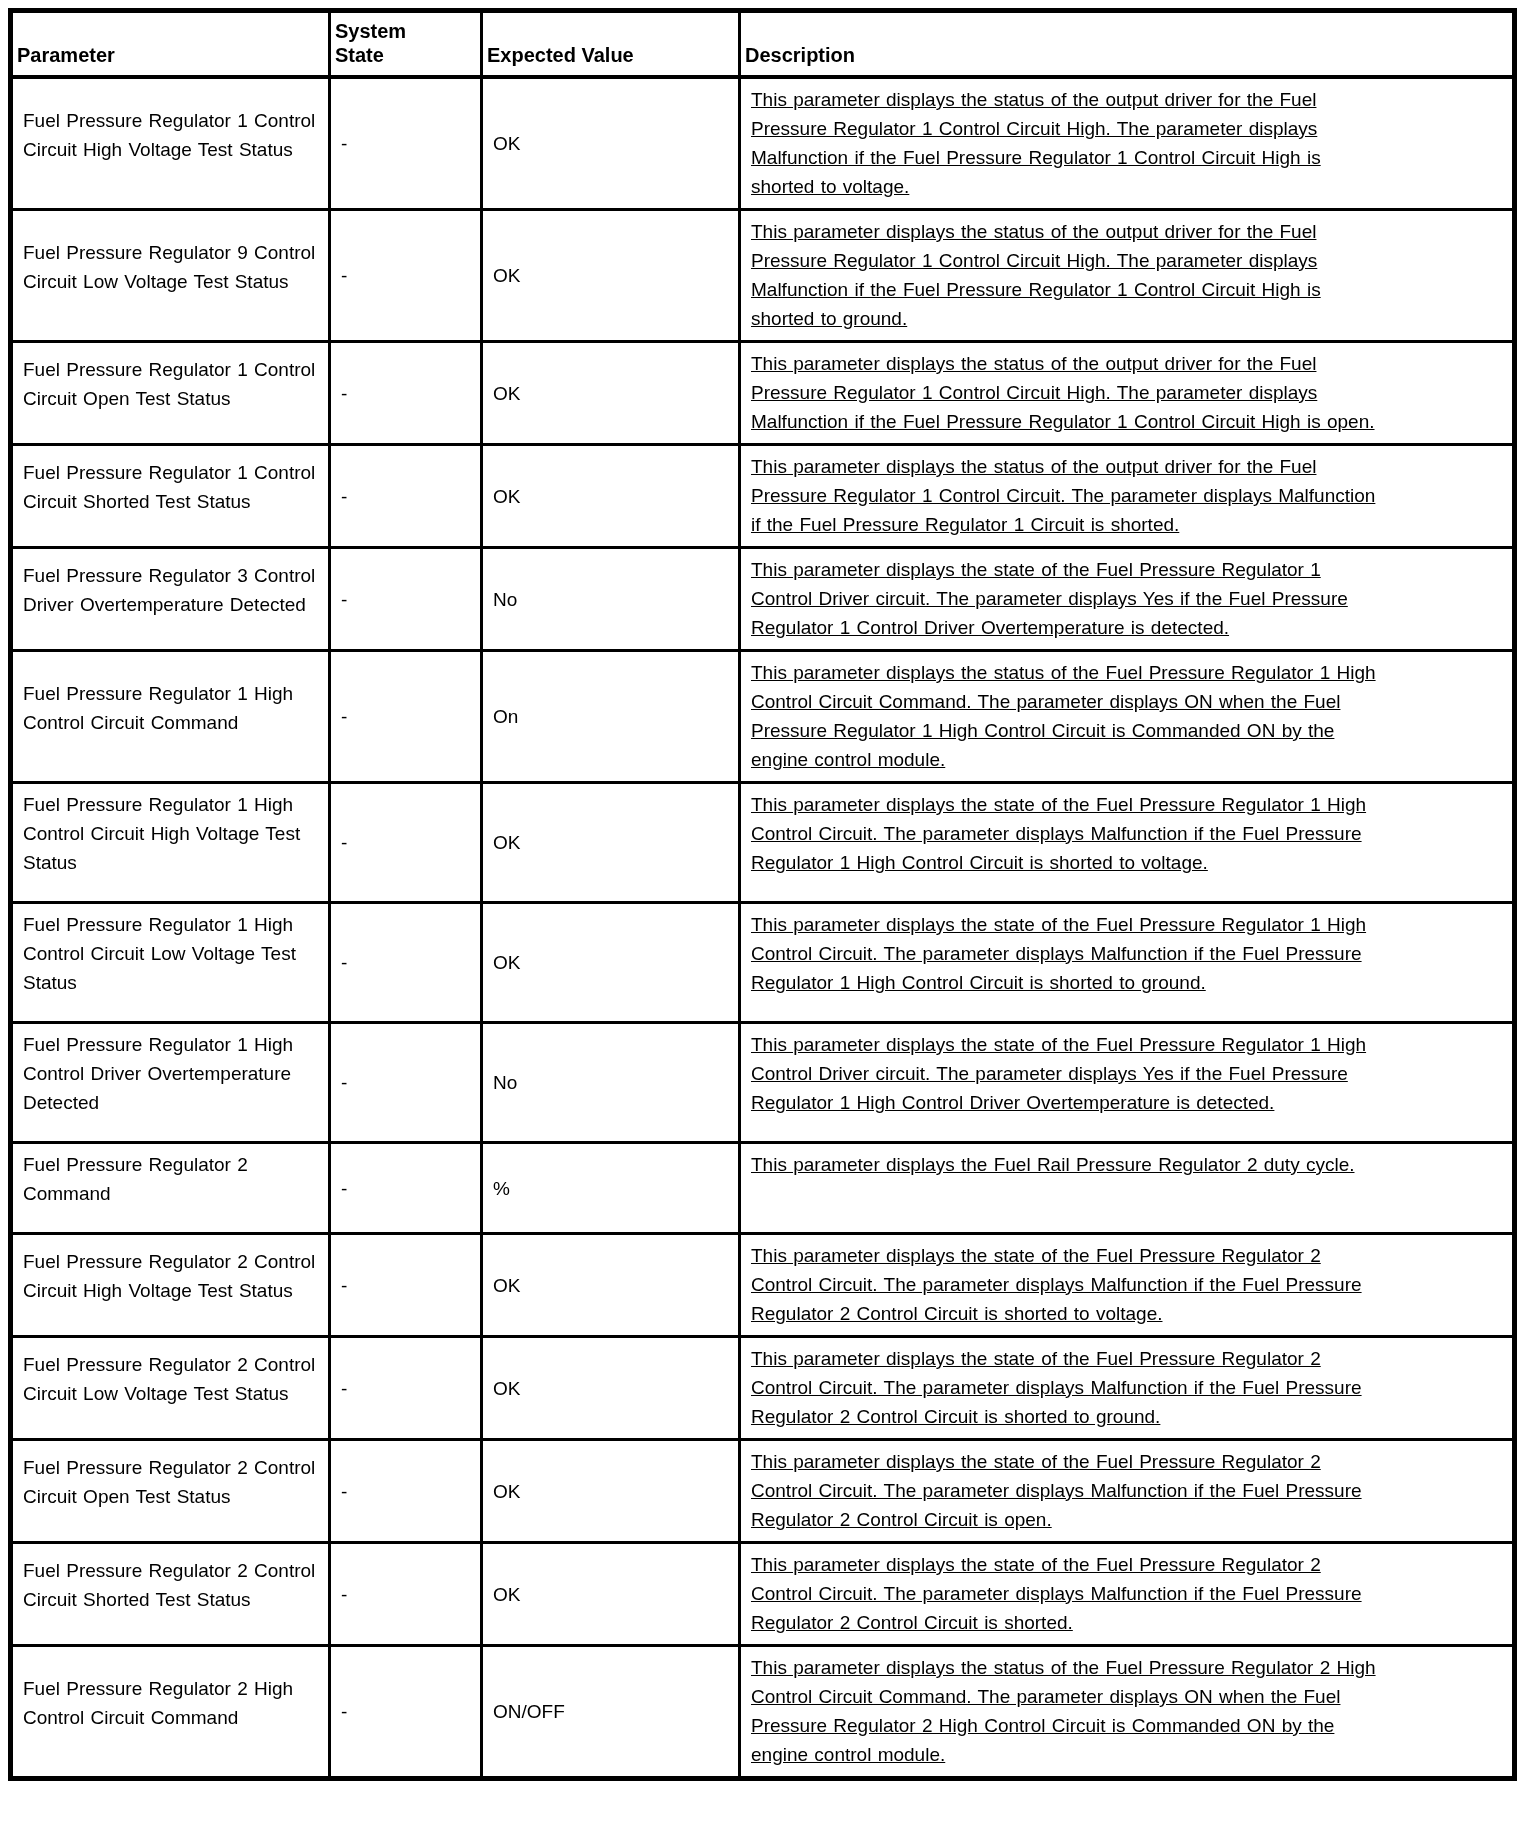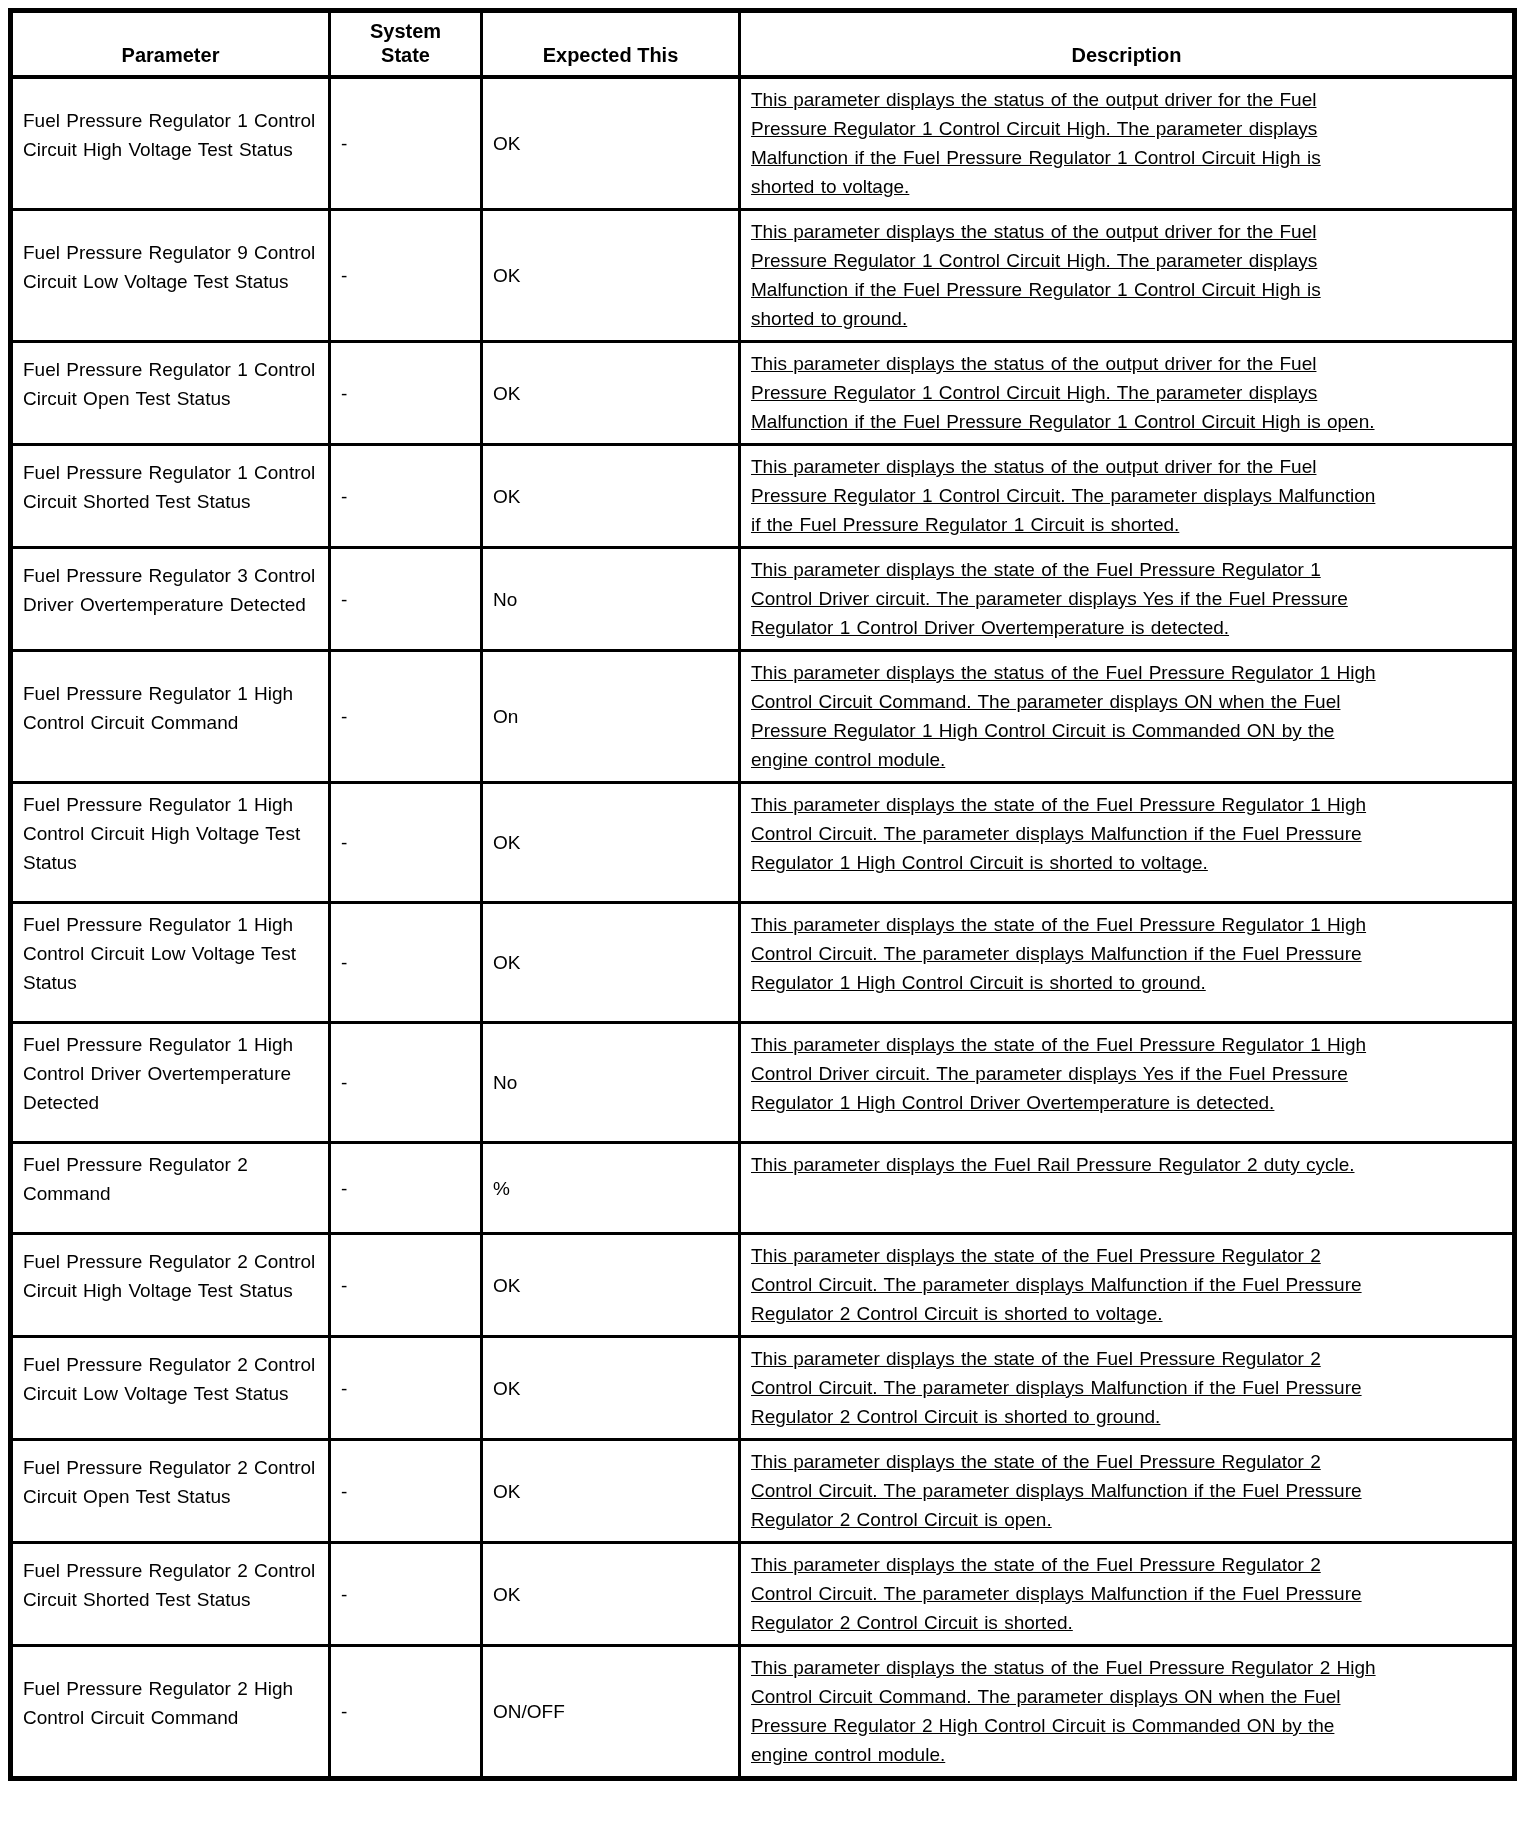--- a/index.html
+++ b/index.html
@@ -23,21 +23,21 @@
   }
   col.c-param { width: 319px; }
   col.c-state { width: 152px; }
   col.c-value { width: 258px; }
   col.c-desc  { width: 775px; }
 
   th {
     border: 3px solid #000000;
     border-bottom: 4px solid #000000;
     vertical-align: bottom;
-    text-align: center;
+    text-align: left;
     font-size: 20px;
     font-weight: bold;
     line-height: 24px;
     padding: 6px 4px 8px 4px;
     white-space: pre-line;
   }
   td {
     border: 3px solid #000000;
     font-size: 19px;
     line-height: 29px;
@@ -67,21 +67,21 @@
     <col class="c-param">
     <col class="c-state">
     <col class="c-value">
     <col class="c-desc">
   </colgroup>
   <thead>
     <tr>
       <th>Parameter</th>
       <th>System
 State</th>
-      <th>Expected This</th>
+      <th>Expected Value</th>
       <th>Description</th>
     </tr>
   </thead>
   <tbody>
     <tr>
       <td class="param">Fuel Pressure Regulator 1 Control Circuit High Voltage Test Status</td>
       <td class="state">-</td>
       <td class="value">OK</td>
       <td class="desc">This parameter displays the status of the output driver for the Fuel Pressure Regulator 1 Control Circuit High. The parameter displays Malfunction if the Fuel Pressure Regulator 1 Control Circuit High is shorted to voltage.</td>
     </tr>

